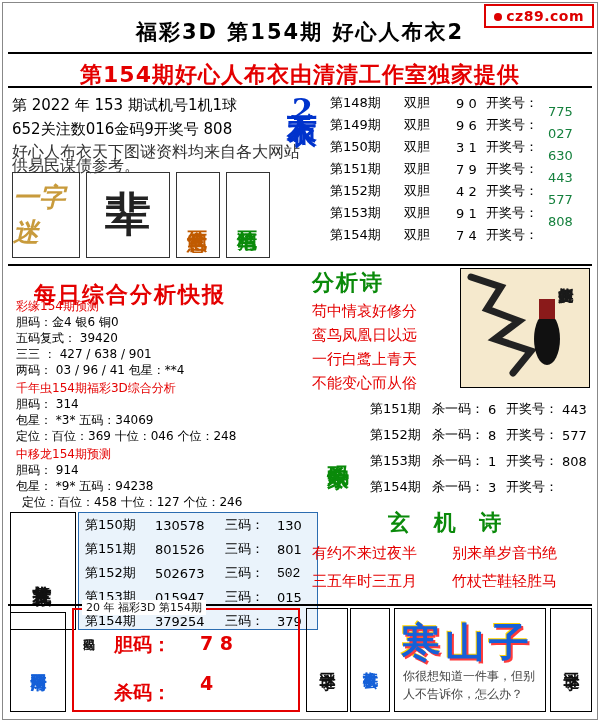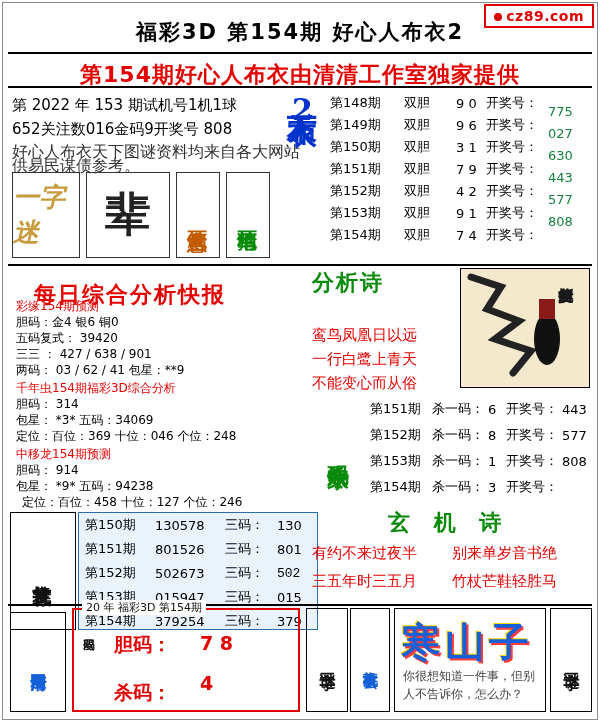--- a/index.html
+++ b/index.html
@@ -178,21 +178,21 @@
     </div>
   </div>
 
   <div class="rule" style="top:264px;"></div>
 
   <div class="repthead bigred" style="top:280px;left:14px;margin-left:20px;">每日综合分析快报</div>
   <div class="txtrow bigred" style="top:298px;left:16px;">彩缘154期预测</div>
   <div class="txtrow" style="top:314px;left:16px;">胆码：金4 银6 铜0</div>
   <div class="txtrow" style="top:330px;left:16px;">五码复式：           39420</div>
   <div class="txtrow" style="top:346px;left:16px;">三三 ：  427 / 638 / 901</div>
-  <div class="txtrow" style="top:362px;left:16px;">两码： 03 / 62 / 41 包星：**9</div>
+  <div class="txtrow" style="top:362px;left:16px;">两码： 03 / 96 / 41 包星：**4</div>
   <div class="txtrow bigred" style="top:380px;left:16px;">千年虫154期福彩3D综合分析</div>
   <div class="txtrow" style="top:396px;left:16px;">胆码：           314</div>
   <div class="txtrow" style="top:412px;left:16px;">包星：  *3* 五码：34069</div>
   <div class="txtrow" style="top:428px;left:16px;">定位：百位：369 十位：046 个位：248</div>
   <div class="txtrow bigred" style="top:446px;left:16px;">中移龙154期预测</div>
   <div class="txtrow" style="top:462px;left:16px;">胆码：           914</div>
   <div class="txtrow" style="top:478px;left:16px;">包星：  *9* 五码：94238</div>
   <div class="txtrow" style="top:494px;left:22px;">定位：百位：458 十位：127 个位：246</div>
 
   <div class="frame" style="top:512px;left:10px;width:66px;height:118px;">
@@ -225,20 +225,21 @@
     </div>
     <div class="r">
       <span style="width:70px;padding-left:6px;">第154期</span>
       <span style="width:70px;">379254</span>
       <span style="width:52px;">三码：</span>
       <span style="width:40px;">379</span>
     </div>
   </div>
 
   <div class="repthead" style="top:268px;left:312px;color:#0a8a0a;">分析诗</div>
+  <div class="poem" style="top:302px;left:312px;">苟中情哀好修分</div>
   <div class="poem" style="top:326px;left:312px;">鸾鸟凤凰日以远</div>
   <div class="poem" style="top:350px;left:312px;">一行白鹭上青天</div>
   <div class="poem" style="top:374px;left:312px;">不能变心而从俗</div>
 
   <div class="frame" style="top:268px;left:460px;width:130px;height:120px;background:#f3e7c8;">
     <svg width="128" height="118" viewBox="0 0 128 118">
       <rect x="0" y="0" width="128" height="118" fill="#f5e9cd"></rect>
       <path d="M10 8 L40 18 L26 40 L58 52 L34 70 L70 82 L52 104" stroke="#222" stroke-width="7" fill="none" stroke-linecap="round"></path>
       <ellipse cx="86" cy="70" rx="13" ry="26" fill="#111"></ellipse>
       <rect x="78" y="30" width="16" height="20" fill="#8a1a1a"></rect>

